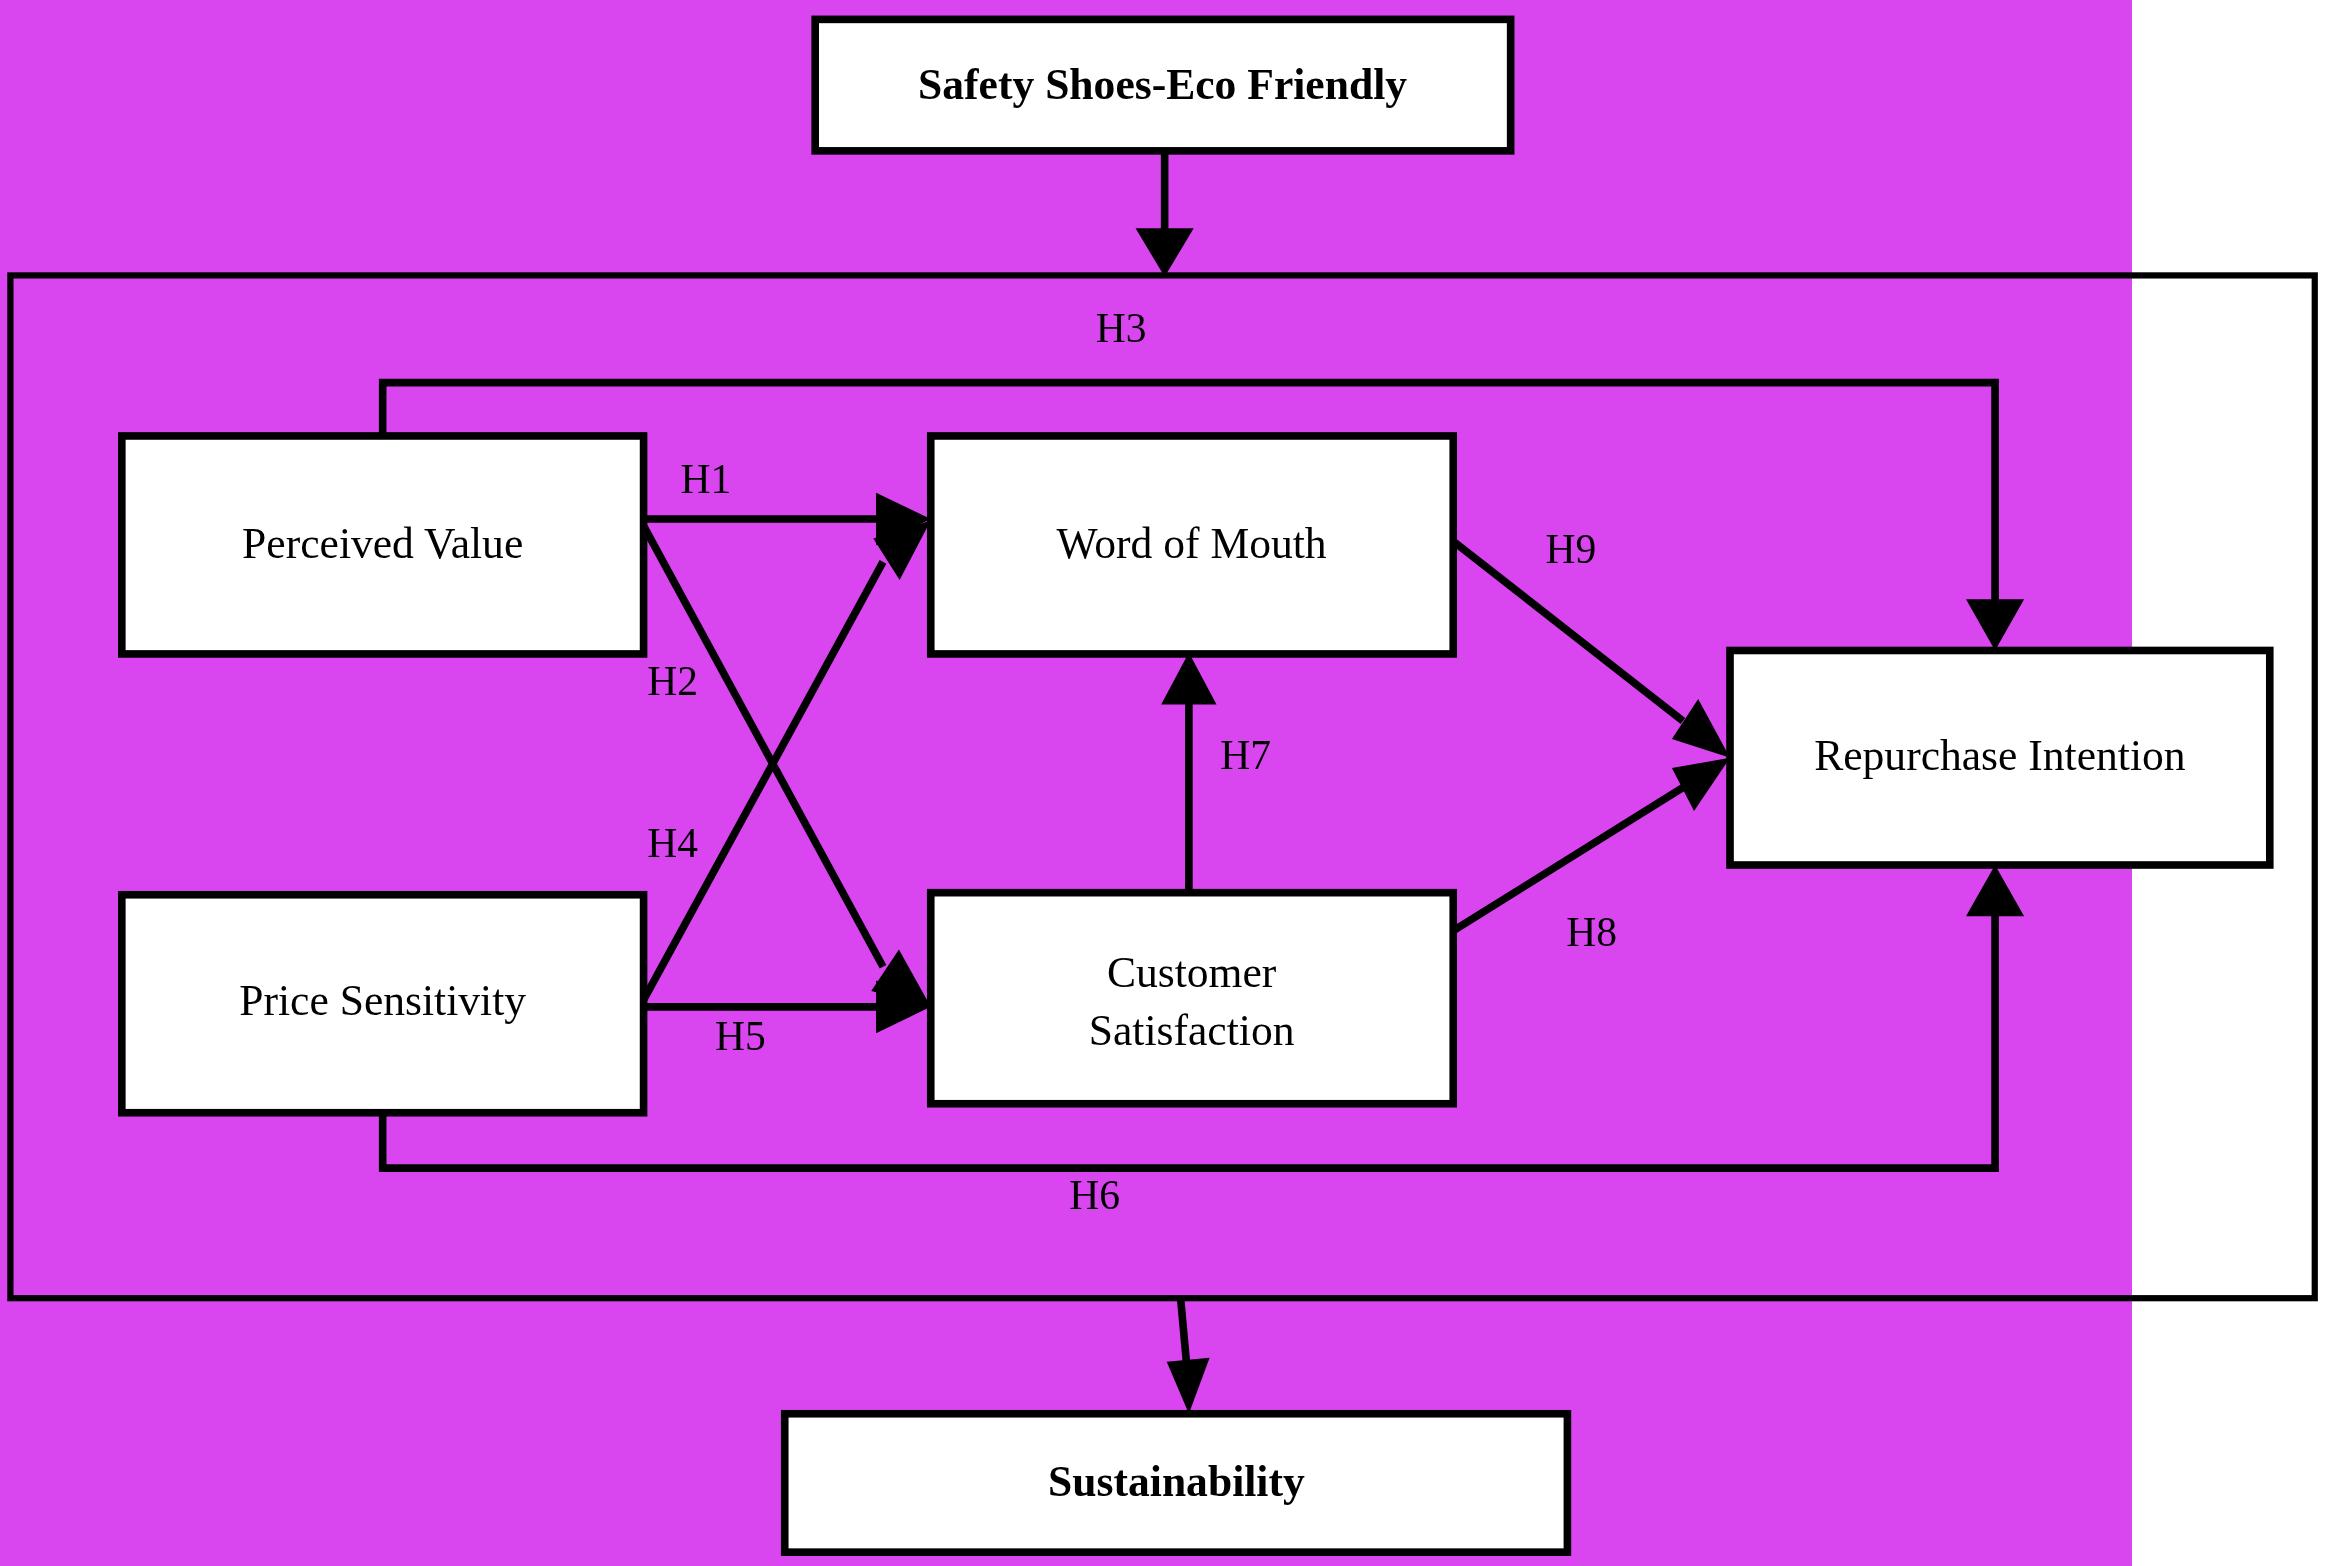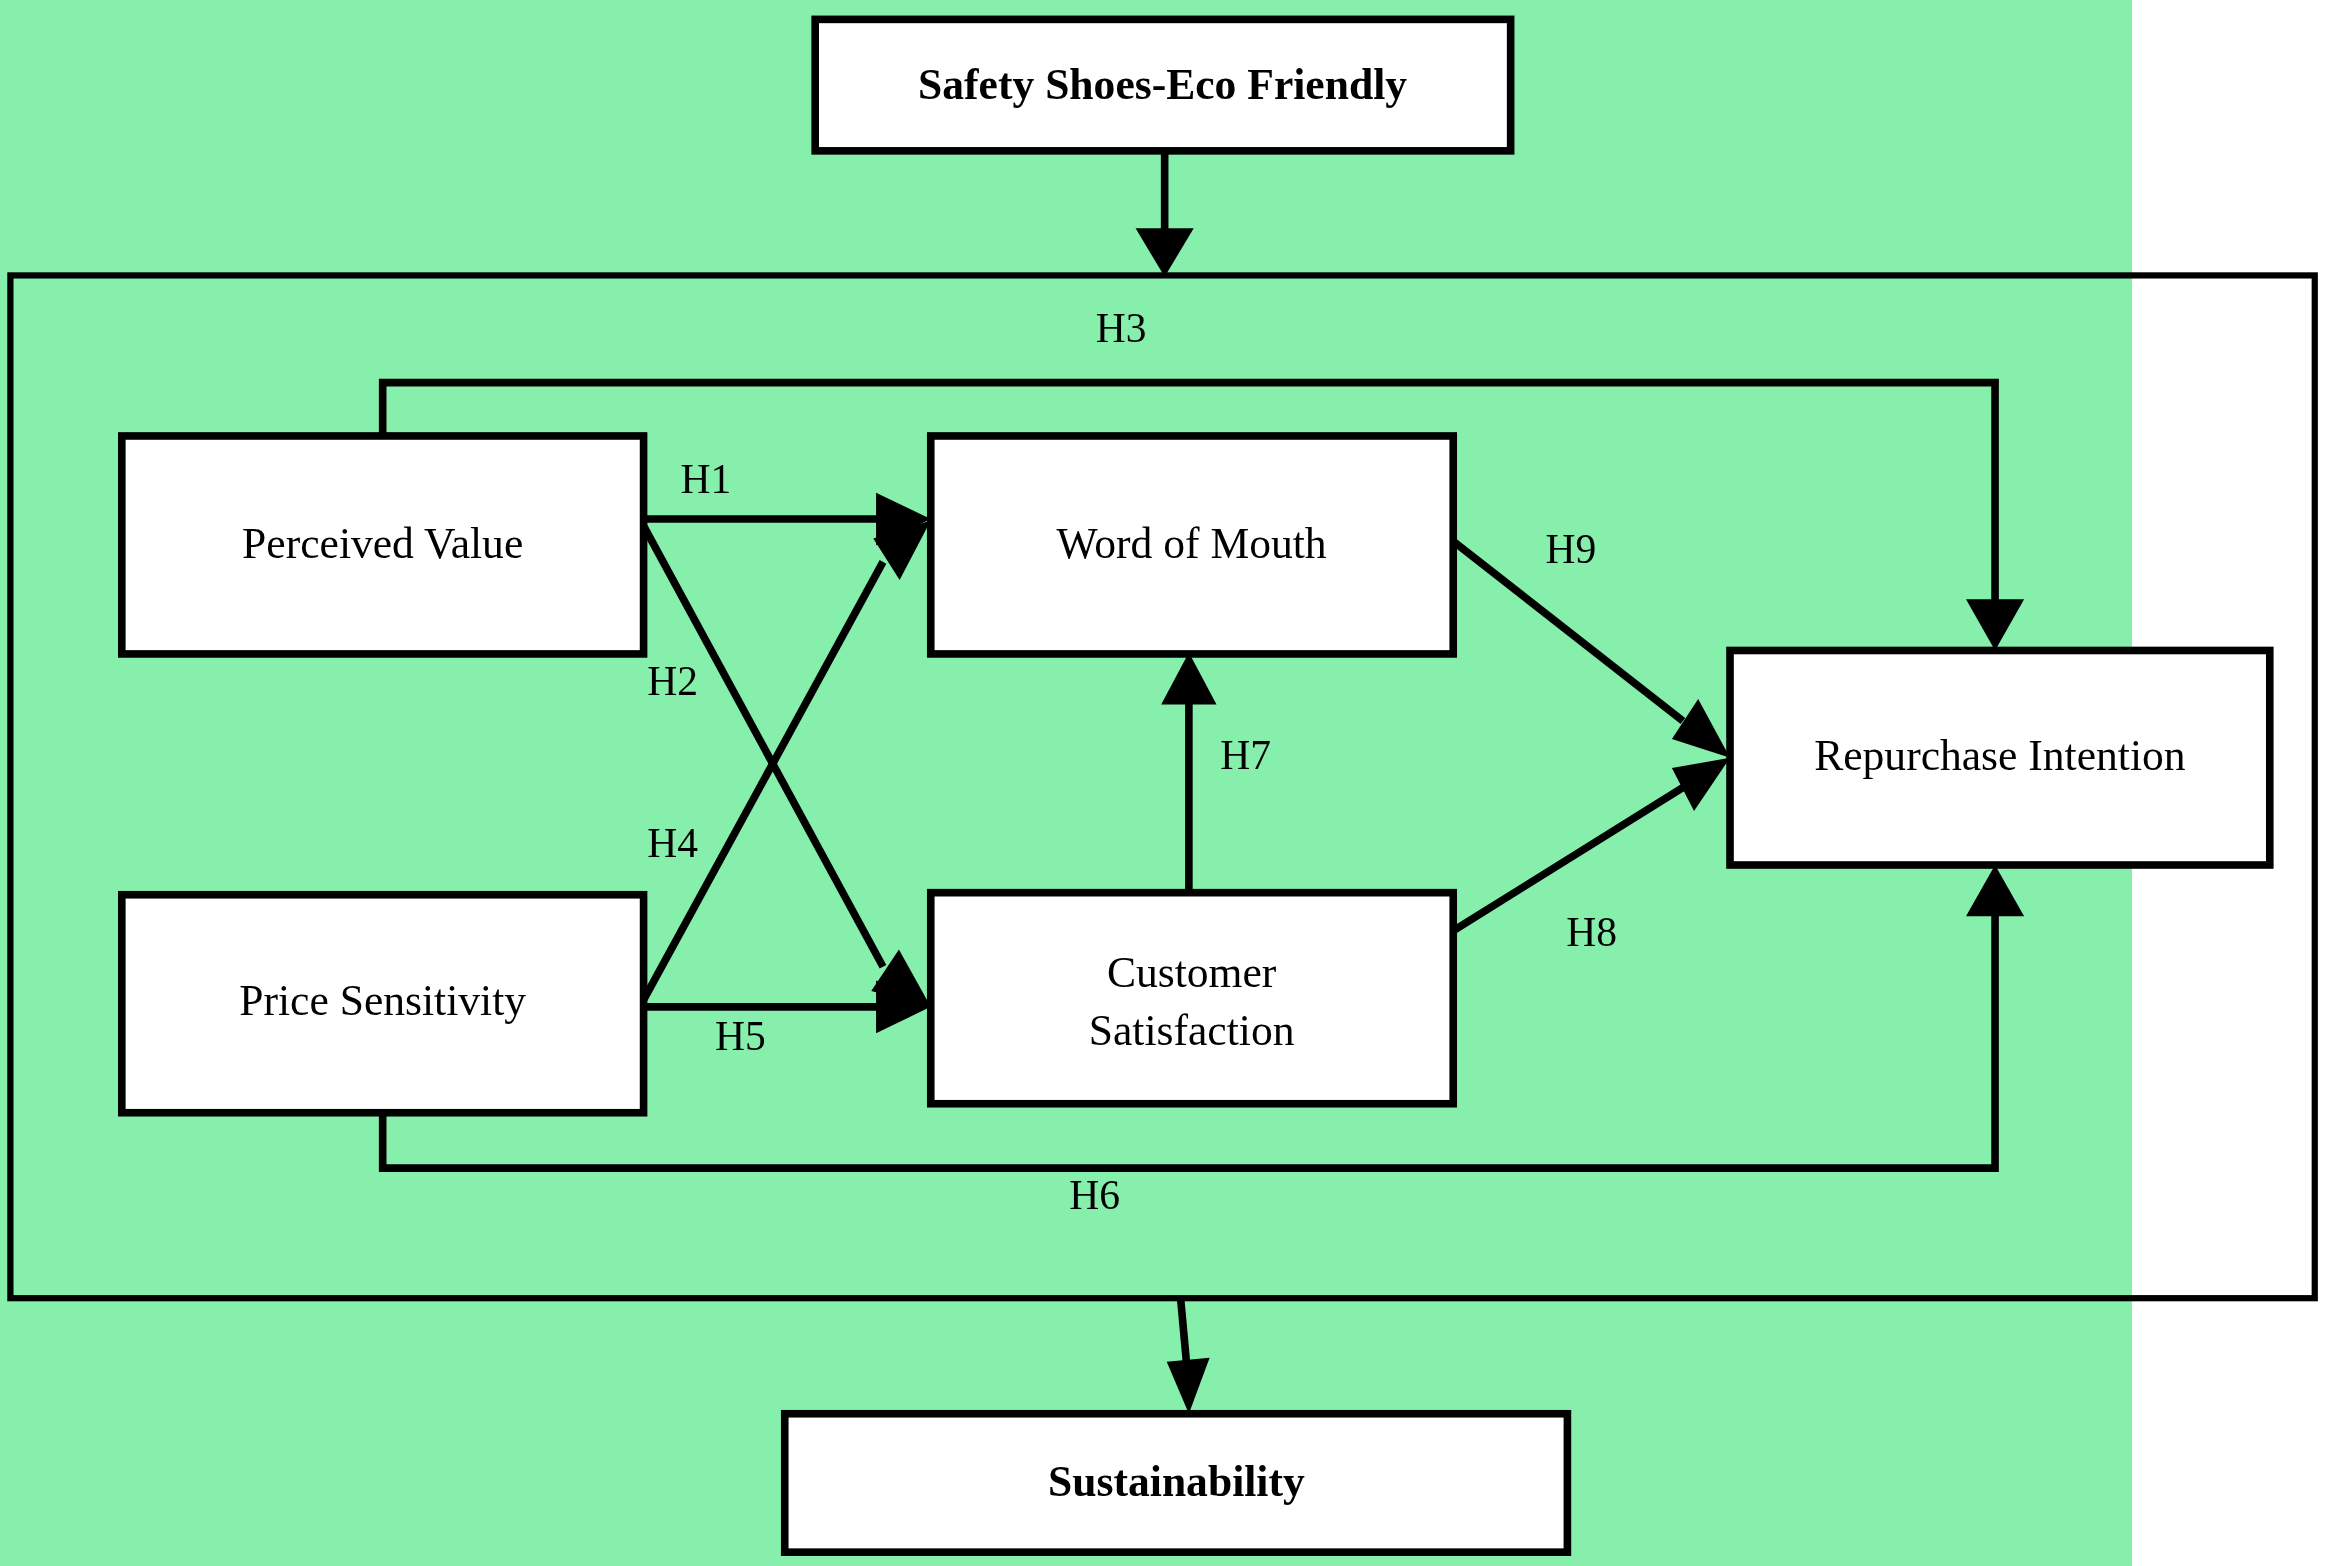--- a/index.html
+++ b/index.html
@@ -11,21 +11,21 @@
   body {
     width: 2330px;
     height: 1566px;
     overflow: hidden;
     font-family: "Liberation Serif", "DejaVu Serif", serif;
   }
   #diagram-root {
     position: relative;
     width: 2132px;
     height: 1566px;
-    background: #86efac;
+    background: #d946ef;
   }
   svg#framework-svg {
     position: absolute;
     top: 0;
     left: 0;
     width: 2330px;
     height: 1566px;
     display: block;
   }
   .node-box {

